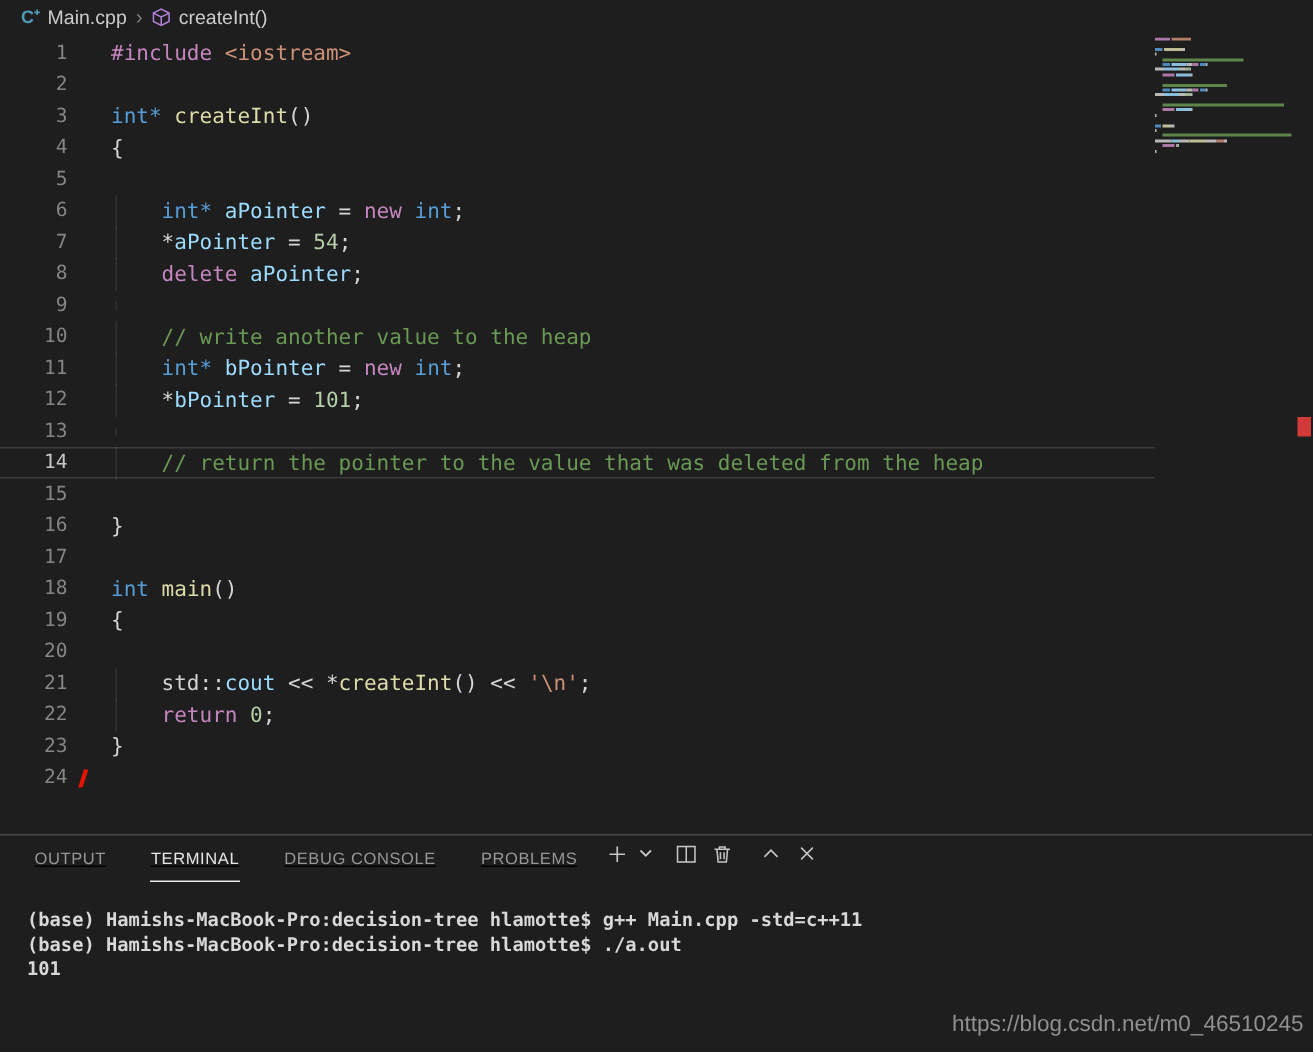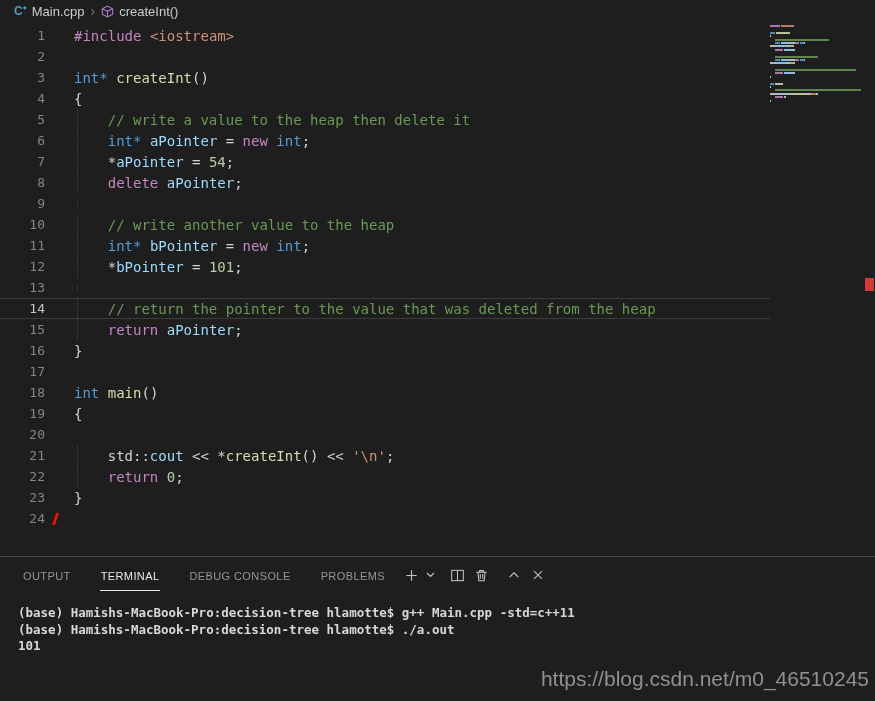--- a/index.html
+++ b/index.html
@@ -30,21 +30,21 @@
   .guide{position:absolute;left:3px;top:-3px;bottom:-3px;width:1px;background:rgba(255,255,255,0.09);}
   .red-marker{display:inline-block;width:3px;height:12px;background:#e51400;
       transform:skewX(-18deg);margin-left:9px;}
   .minimap{position:absolute;top:3px;right:13px;width:92px;overflow:hidden;}
   .mm-row{height:2px;margin-bottom:1.4px;white-space:nowrap;font-size:0;}
   .mm-seg{display:inline-block;height:2px;opacity:.85;}
   .overview-ruler{position:absolute;top:0;right:0;width:11px;bottom:0;}
   .error-mark{position:absolute;top:256px;right:1px;width:9px;height:13px;background:#d23a3a;}
   
   .panel{position:absolute;top:556px;left:0;right:0;bottom:0;border-top:1px solid #4a4a4a;background:#1e1e1e;}
-  .panel-header{height:36px;display:flex;align-items:center;padding:0 12px 0 22px;}
+  .panel-header{height:36px;display:flex;align-items:flex-start;padding:0 12px 0 22px;text-decoration:underline;}
   #panel-tabs{display:flex;gap:28px;}
   .ptab{font-size:11px;letter-spacing:.4px;color:#969696;cursor:pointer;
         padding:10px 1px 8px;border-bottom:1px solid transparent;}
   .ptab.active{color:#e7e7e7;border-bottom:1px solid #e7e7e7;}
   .select{
     margin-left:auto;width:178px;height:24px;background:#3c3c3c;border:1px solid #3c3c3c;
     color:#f0f0f0;font-size:12px;display:flex;align-items:center;justify-content:space-between;
     padding:0 9px;box-sizing:border-box;border-radius:2px;
   }
   .pan-icons{display:flex;align-items:center;margin-left:14px;color:#c5c5c5;}
@@ -52,21 +52,21 @@
   .icon-btn.narrow{width:14px;}
   .icon-btn svg{display:block;}
   .terminal-content{
     padding:12px 0 0 18px;color:#d8d8d8;
     font:bold 12.5px/16.5px "DejaVu Sans Mono",monospace;
   }
   .tline{white-space:pre;}
   .block-cursor{display:inline-block;width:8px;height:14px;background:#c8c8c8;
       margin-left:2px;vertical-align:-2px;}
   
-  .watermark{position:absolute;right:6px;bottom:10px;color:#909090;font-size:21px;}
+  .watermark{position:absolute;right:6px;bottom:10px;color:#909090;font-size:15px;}
 </style>
 </head>
 <body>
 
 <div>
 
   <div class="breadcrumb">
     <span class="cpp-icon"></span>
     <span>Main.cpp</span>
     <span class="crumb-sep">›</span>
@@ -92,21 +92,20 @@
         <div class="row">
           <span class="ln">3</span>
           <span class="code"><span style="color: var(--tk-kw);">int*</span><span style="color: var(--tk-pl);"> </span><span style="color: var(--tk-fn);">createInt</span><span style="color: var(--tk-pl);">()</span></span>
         </div>
         <div class="row">
           <span class="ln">4</span>
           <span class="code"><span style="color: var(--tk-pl);">{</span></span>
         </div>
         <div class="row">
           <span class="ln">5</span>
-          <span class="code"><span class="guide"></span><span style="color: var(--tk-pl);">    </span><span style="color: var(--tk-cm);">// write a value to the heap then delete it</span></span>
         </div>
         <div class="row">
           <span class="ln">6</span>
           <span class="code"><span class="guide"></span><span style="color: var(--tk-pl);">    </span><span style="color: var(--tk-kw);">int*</span><span style="color: var(--tk-pl);"> </span><span style="color: var(--tk-vr);">aPointer</span><span style="color: var(--tk-pl);"> = </span><span style="color: var(--tk-pre);">new</span><span style="color: var(--tk-pl);"> </span><span style="color: var(--tk-kw);">int</span><span style="color: var(--tk-pl);">;</span></span>
         </div>
         <div class="row">
           <span class="ln">7</span>
           <span class="code"><span class="guide"></span><span style="color: var(--tk-pl);">    *</span><span style="color: var(--tk-vr);">aPointer</span><span style="color: var(--tk-pl);"> = </span><span style="color: var(--tk-num);">54</span><span style="color: var(--tk-pl);">;</span></span>
         </div>
         <div class="row">
@@ -132,21 +131,20 @@
         <div class="row">
           <span class="ln">13</span>
           <span class="code"><span class="guide"></span></span>
         </div>
         <div class="row current">
           <span class="ln ln-cur">14</span>
           <span class="code"><span class="guide"></span><span style="color: var(--tk-pl);">    </span><span style="color: var(--tk-cm);">// return the pointer to the value that was deleted from the heap</span></span>
         </div>
         <div class="row">
           <span class="ln">15</span>
-          <span class="code"><span class="guide"></span><span style="color: var(--tk-pl);">    </span><span style="color: var(--tk-pre);">return</span><span style="color: var(--tk-pl);"> </span><span style="color: var(--tk-vr);">aPointer</span><span style="color: var(--tk-pl);">;</span></span>
         </div>
         <div class="row">
           <span class="ln">16</span>
           <span class="code"><span style="color: var(--tk-pl);">}</span></span>
         </div>
         <div class="row">
           <span class="ln">17</span>
           <span class="code"></span>
         </div>
         <div class="row">

